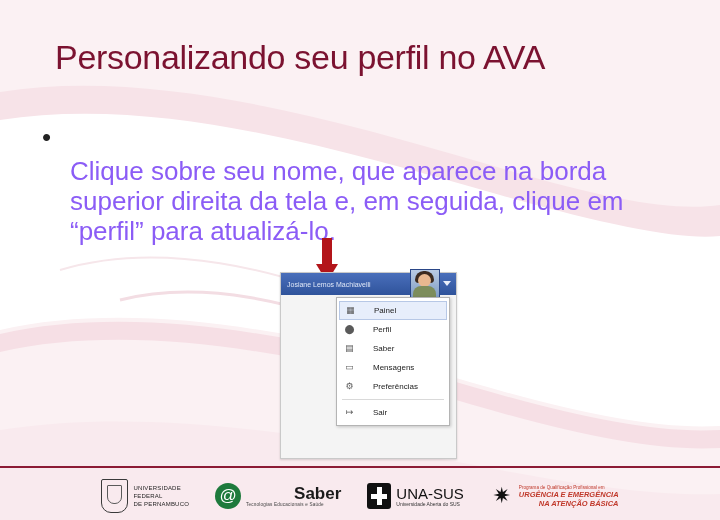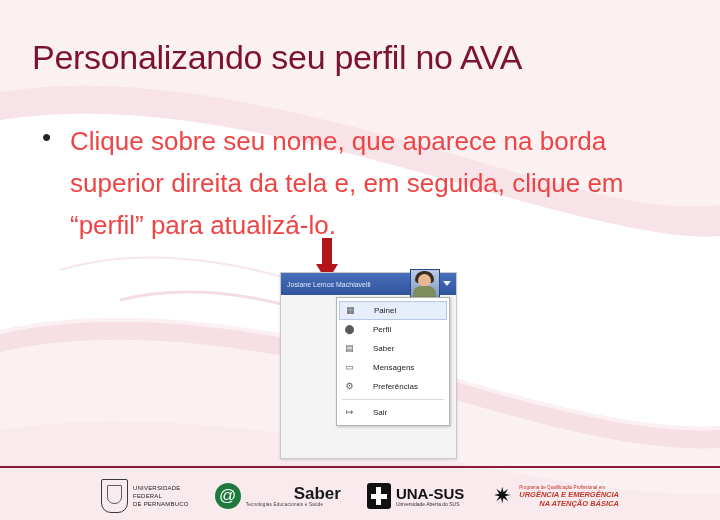--- a/index.html
+++ b/index.html
@@ -24,21 +24,21 @@
   .bg-swoosh {
     position: absolute;
     left: 0;
     top: 0;
     width: 720px;
     height: 520px;
     pointer-events: none;
   }
   .title {
     position: absolute;
-    left: 32px;
+    left: 55px;
     top: 38px;
     font-size: 34px;
     color: #7b1230;
     letter-spacing: -0.3px;
     white-space: nowrap;
   }
   .bullet-block {
     position: absolute;
     left: 42px;
     top: 120px;
@@ -50,22 +50,23 @@
   }
   .bullet-dot {
     font-size: 26px;
     line-height: 34px;
     color: #222;
     width: 28px;
     flex: 0 0 28px;
   }
   .bullet-text {
     font-size: 26px;
-    line-height: 42px;
-    color: #ef4444;
+    line-height: 30px;
+    color: #8b5cf6;
+    margin-top: 36px;
   }
   
   .shot {
     position: absolute;
     left: 280px;
     top: 272px;
     width: 175px;
     height: 185px;
     background: #f4f4f4;
     border: 1px solid #c9c9c9;
@@ -287,21 +288,21 @@
     position: absolute;
     left: 4px;
     top: 10.5px;
     width: 16px;
     height: 5px;
     background: #fff;
   }
   .unasus-text {
     font-size: 15px;
     color: #111;
-    font-weight: bold;
+    font-weight: normal;
     line-height: 15px;
   }
   .unasus-sub {
     font-size: 5px;
     color: #333;
   }
   .ueab-star {
     width: 24px;
     height: 24px;
     color: #111;

